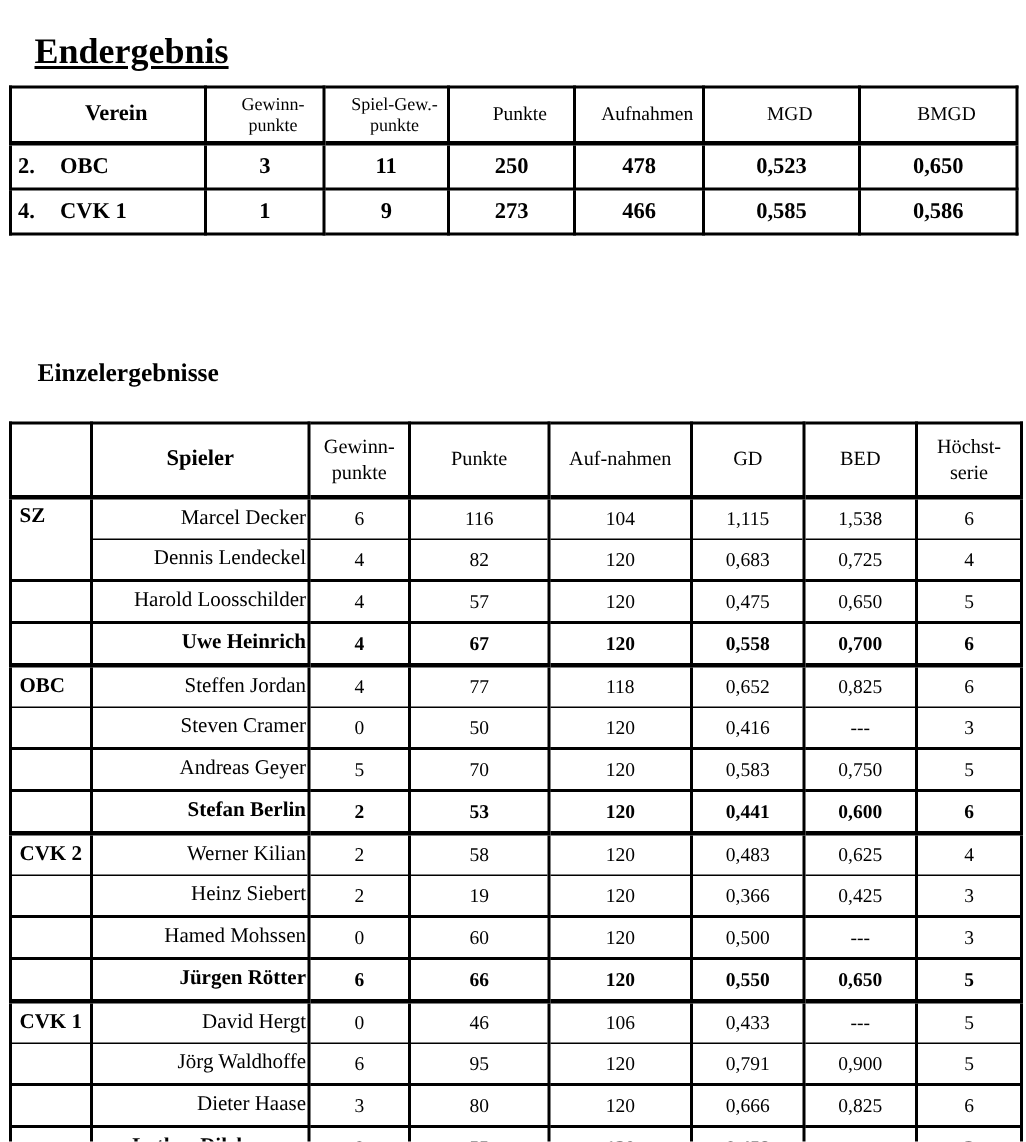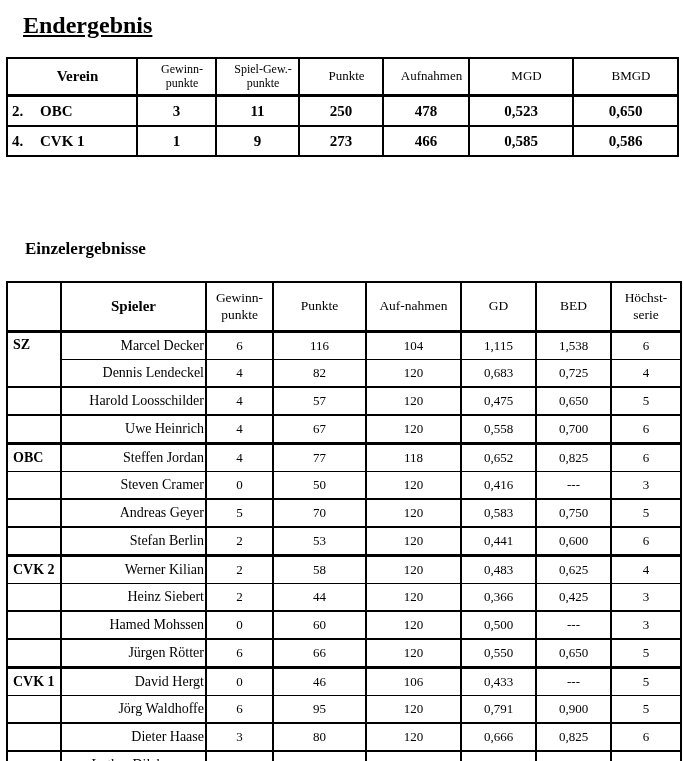--- a/index.html
+++ b/index.html
@@ -4,21 +4,21 @@
 <style>
   html,body { margin:0; padding:0; background:#fff; }
   body {
     position:relative;
     width:684px; height:761px;
     font-family:"Liberation Serif","DejaVu Serif",serif;
     color:#000;
     overflow:hidden;
   }
   .page-title {
-    position:absolute; left:23px; top:12px;
+    position:absolute; left:23px; top:22px;
     font-size:24px; font-weight:bold;
     text-decoration:underline;
   }
   .section-title {
     position:absolute; left:25px; top:239px;
     font-size:17px; font-weight:bold;
   }
   table { border-collapse:collapse; table-layout:fixed; }
   td,th { overflow:hidden; }
 
@@ -50,21 +50,21 @@
   .t2 td.num { text-align:center; }
   .t2 td.name { text-align:right; padding-left:22px; font-size:14px; }
   .t2 td.name.centered { text-align:center; padding-left:0; }
   .t2 td.club {
     font-weight:bold; font-size:14px; text-align:left; padding-left:5px;
   }
   .t2 td.club.spanned { vertical-align:top; padding-top:4px; border-bottom-width:2px; }
   .t2 tr.g1 td { border-bottom-width:1px; }
   .t2 tr.g2 td { border-bottom-width:2px;margin-left:20px; }
   .t2 tr.g3 td { border-bottom-width:2px; }
-  .t2 tr.g4 td { border-bottom-width:3px; }
+  .t2 tr.g4 td { border-bottom-width:3px;font-weight:bold; }
   .t2 tr.last td { border-bottom-width:2px; }
 </style>
 </head>
 <body>
 
 <div class="page-title">Endergebnis</div>
 
 <table class="t1">
   <colgroup>
     <col style="width:130px">
@@ -220,21 +220,21 @@
     <td class="num">58</td>
     <td class="num">120</td>
     <td class="num">0,483</td>
     <td class="num">0,625</td>
     <td class="num">4</td>
   </tr>
   <tr class="g2">
     <td class="club"></td>
     <td class="name">Heinz Siebert</td>
     <td class="num">2</td>
-    <td class="num">44</td>
+    <td class="num">19</td>
     <td class="num">120</td>
     <td class="num">0,366</td>
     <td class="num">0,425</td>
     <td class="num">3</td>
   </tr>
   <tr class="g3">
     <td class="club"></td>
     <td class="name">Hamed Mohssen</td>
     <td class="num">0</td>
     <td class="num">60</td>

